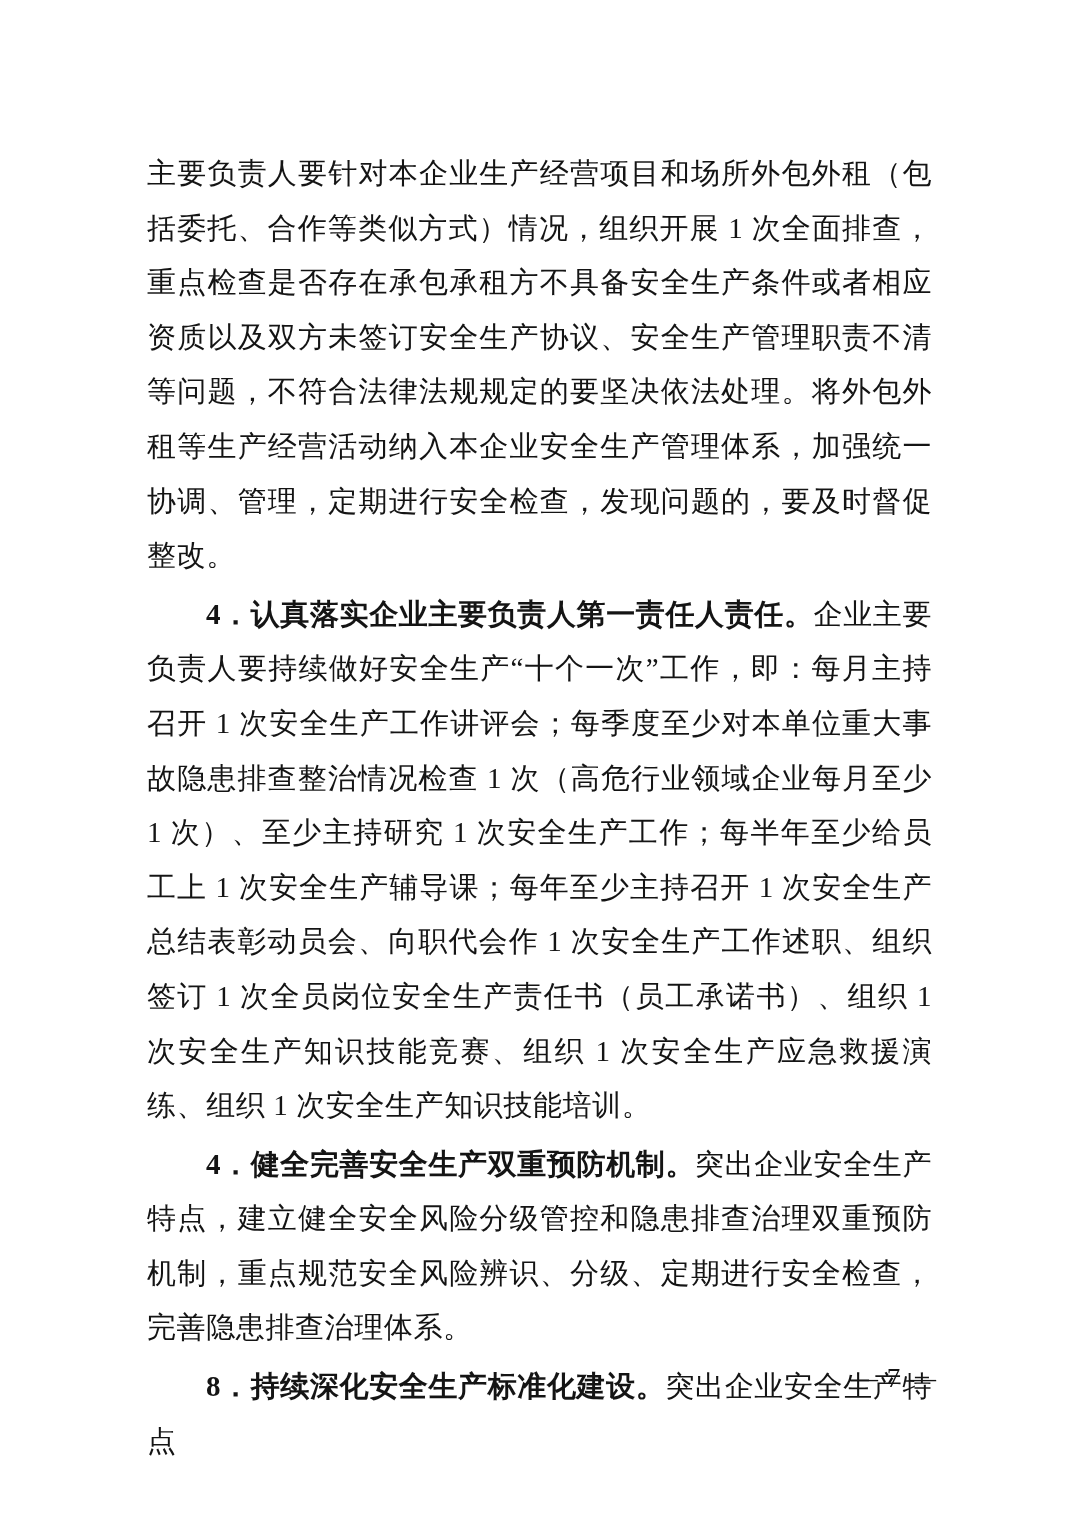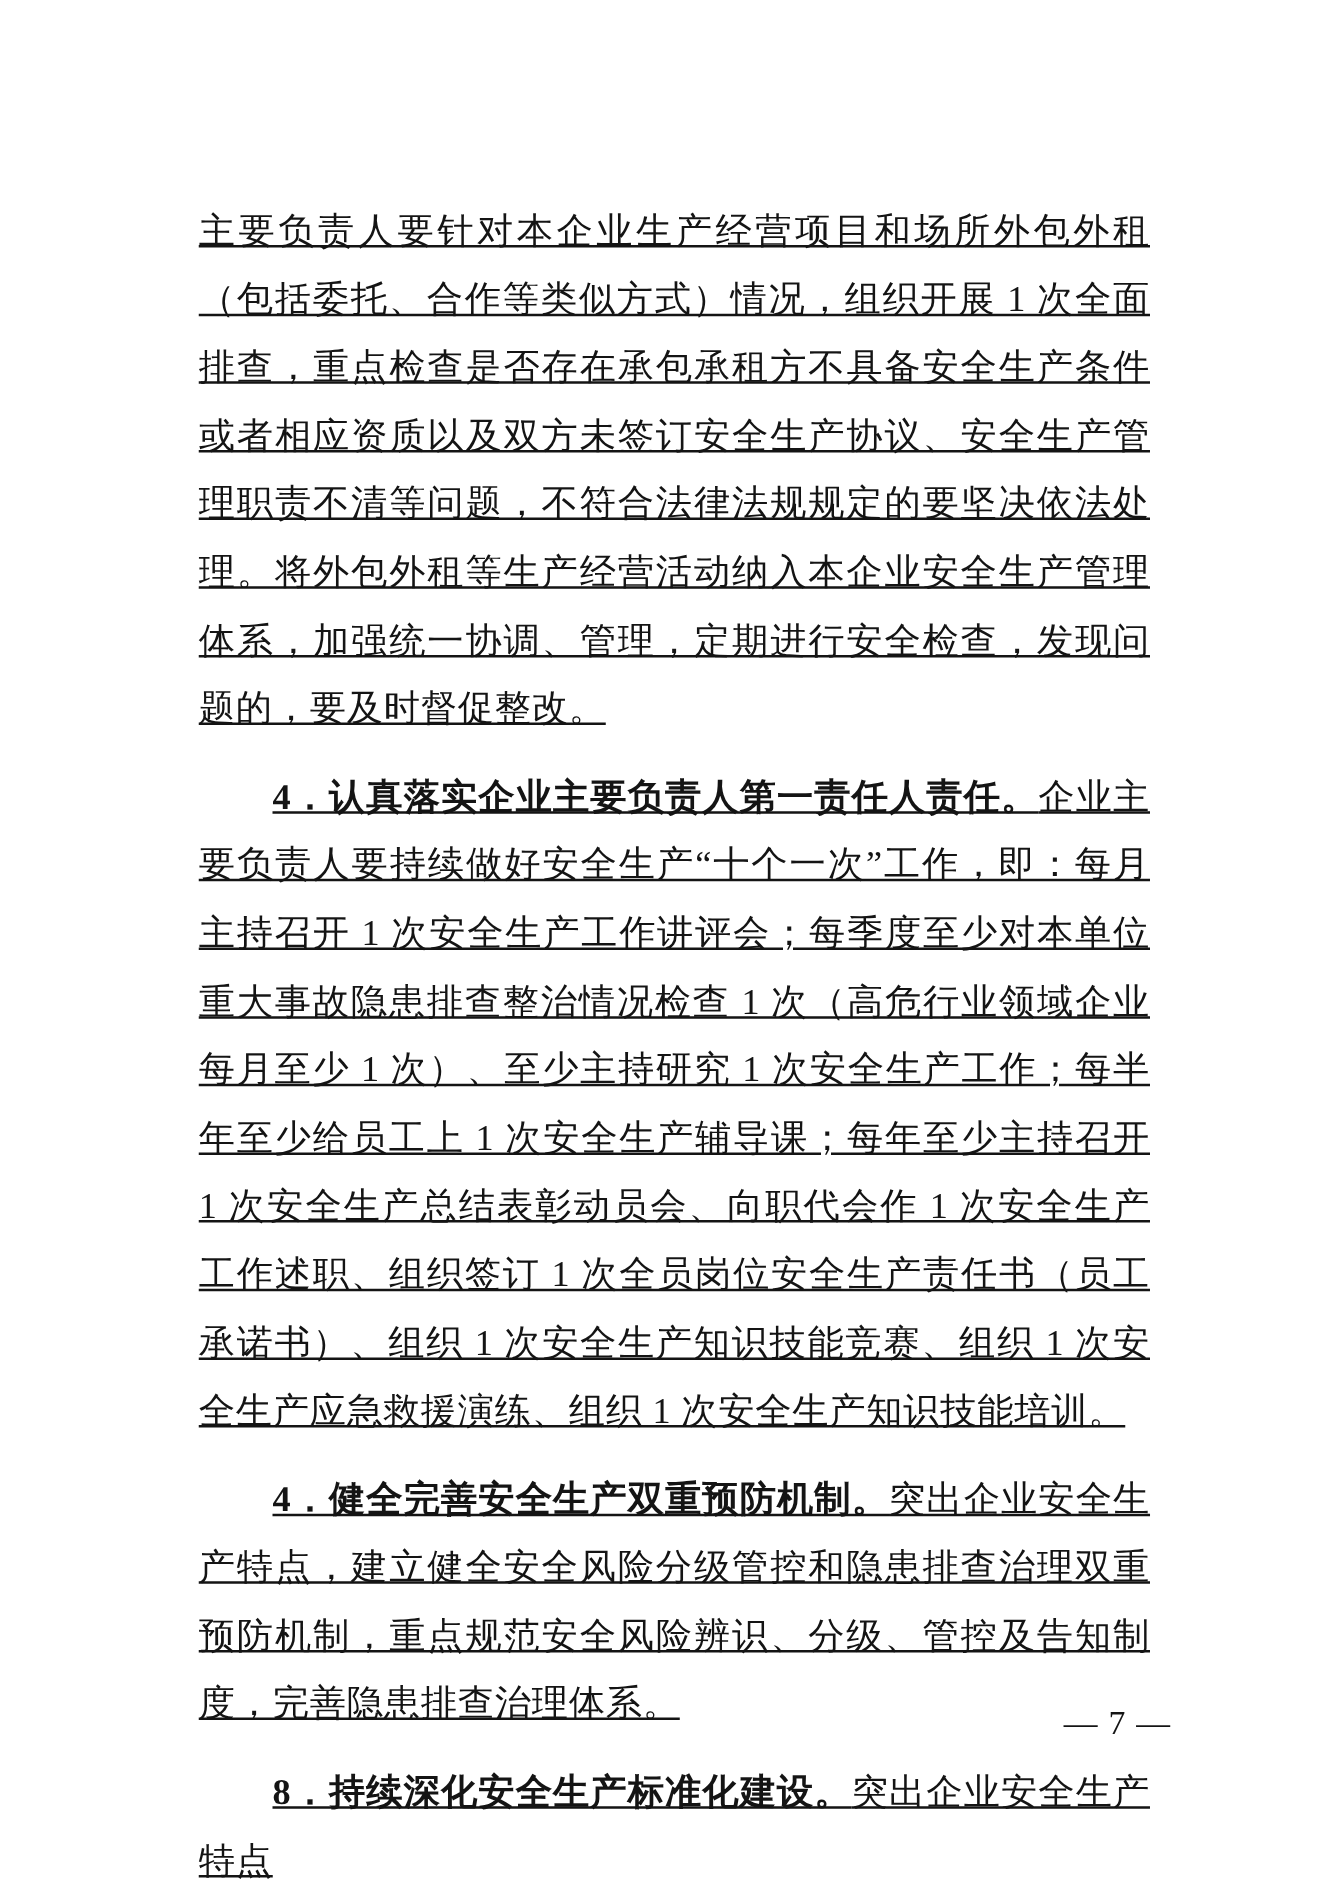--- a/index.html
+++ b/index.html
@@ -21,23 +21,22 @@
     left: 143px;
     top: 142px;
     width: 793px;
     font-size: 29px;
     line-height: 54.6px;
     text-align: justify;
     text-justify: inter-character;
     letter-spacing: 0.6px;
   }
   p.para {
-    margin: 16px;
+    margin: 4px;
     padding: 0;
-    text-decoration: underline;
   }
   p.para.indent {
     text-indent: 59px;
   }
   .lead {
     font-weight: 700;
   }
   .page-footer {
     position: absolute;
     top: 1363px;
@@ -47,17 +46,17 @@
     color: #141414;
   }
 </style>
 </head>
 <body>
 
 <div class="page">
   <div class="doc-body">
     <p class="para"><span>主要负责人要针对本企业生产经营项目和场所外包外租（包括委托、合作等类似方式）情况，组织开展 1 次全面排查，重点检查是否存在承包承租方不具备安全生产条件或者相应资质以及双方未签订安全生产协议、安全生产管理职责不清等问题，不符合法律法规规定的要坚决依法处理。将外包外租等生产经营活动纳入本企业安全生产管理体系，加强统一协调、管理，定期进行安全检查，发现问题的，要及时督促整改。</span></p>
     <p class="para indent"><span class="lead">4．认真落实企业主要负责人第一责任人责任。</span><span>企业主要负责人要持续做好安全生产“十个一次”工作，即：每月主持召开 1 次安全生产工作讲评会；每季度至少对本单位重大事故隐患排查整治情况检查 1 次（高危行业领域企业每月至少 1 次）、至少主持研究 1 次安全生产工作；每半年至少给员工上 1 次安全生产辅导课；每年至少主持召开 1 次安全生产总结表彰动员会、向职代会作 1 次安全生产工作述职、组织签订 1 次全员岗位安全生产责任书（员工承诺书）、组织 1 次安全生产知识技能竞赛、组织 1 次安全生产应急救援演练、组织 1 次安全生产知识技能培训。</span></p>
-    <p class="para indent"><span class="lead">4．健全完善安全生产双重预防机制。</span><span>突出企业安全生产特点，建立健全安全风险分级管控和隐患排查治理双重预防机制，重点规范安全风险辨识、分级、管控及告知制度，完善隐患排查治理体系。</span></p>
+    <p class="para indent"><span class="lead">4．健全完善安全生产双重预防机制。</span><span>突出企业安全生产特点，建立健全安全风险分级管控和隐患排查治理双重预防机制，重点规范安全风险辨识、分级、定期进行安全检查，完善隐患排查治理体系。</span></p>
     <p class="para indent"><span class="lead">8．持续深化安全生产标准化建设。</span><span>突出企业安全生产特点</span></p>
   </div>
   <div class="page-footer">— 7 —</div>
 </div>
 
 </body></html>

